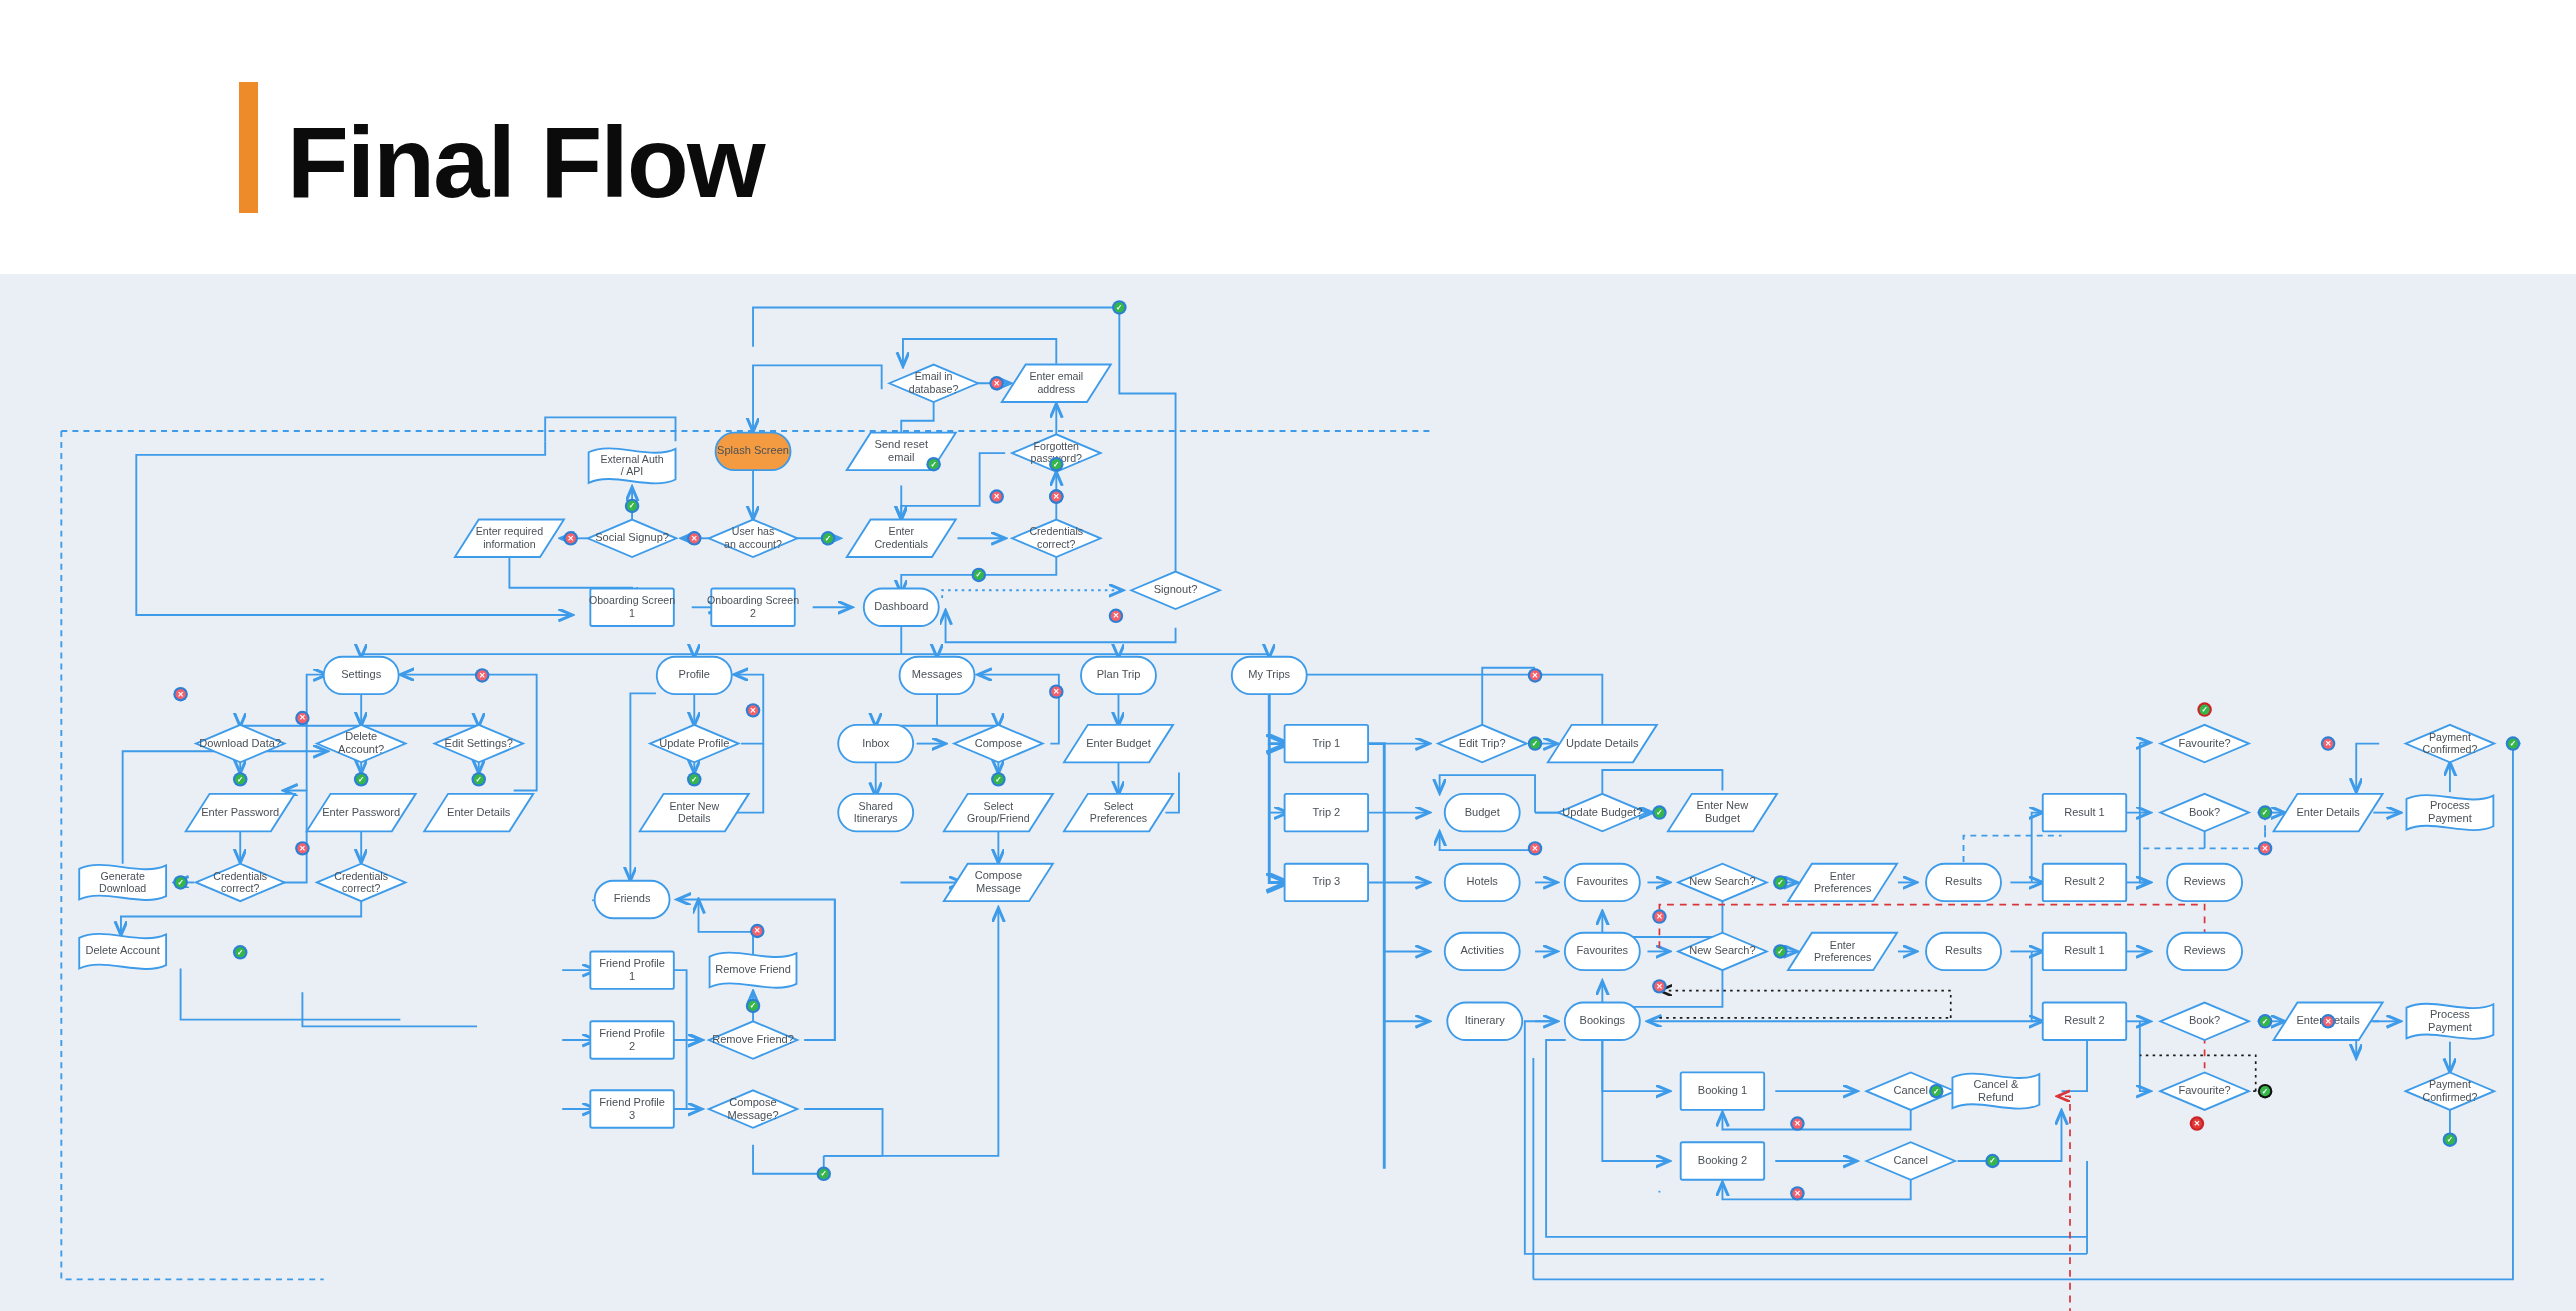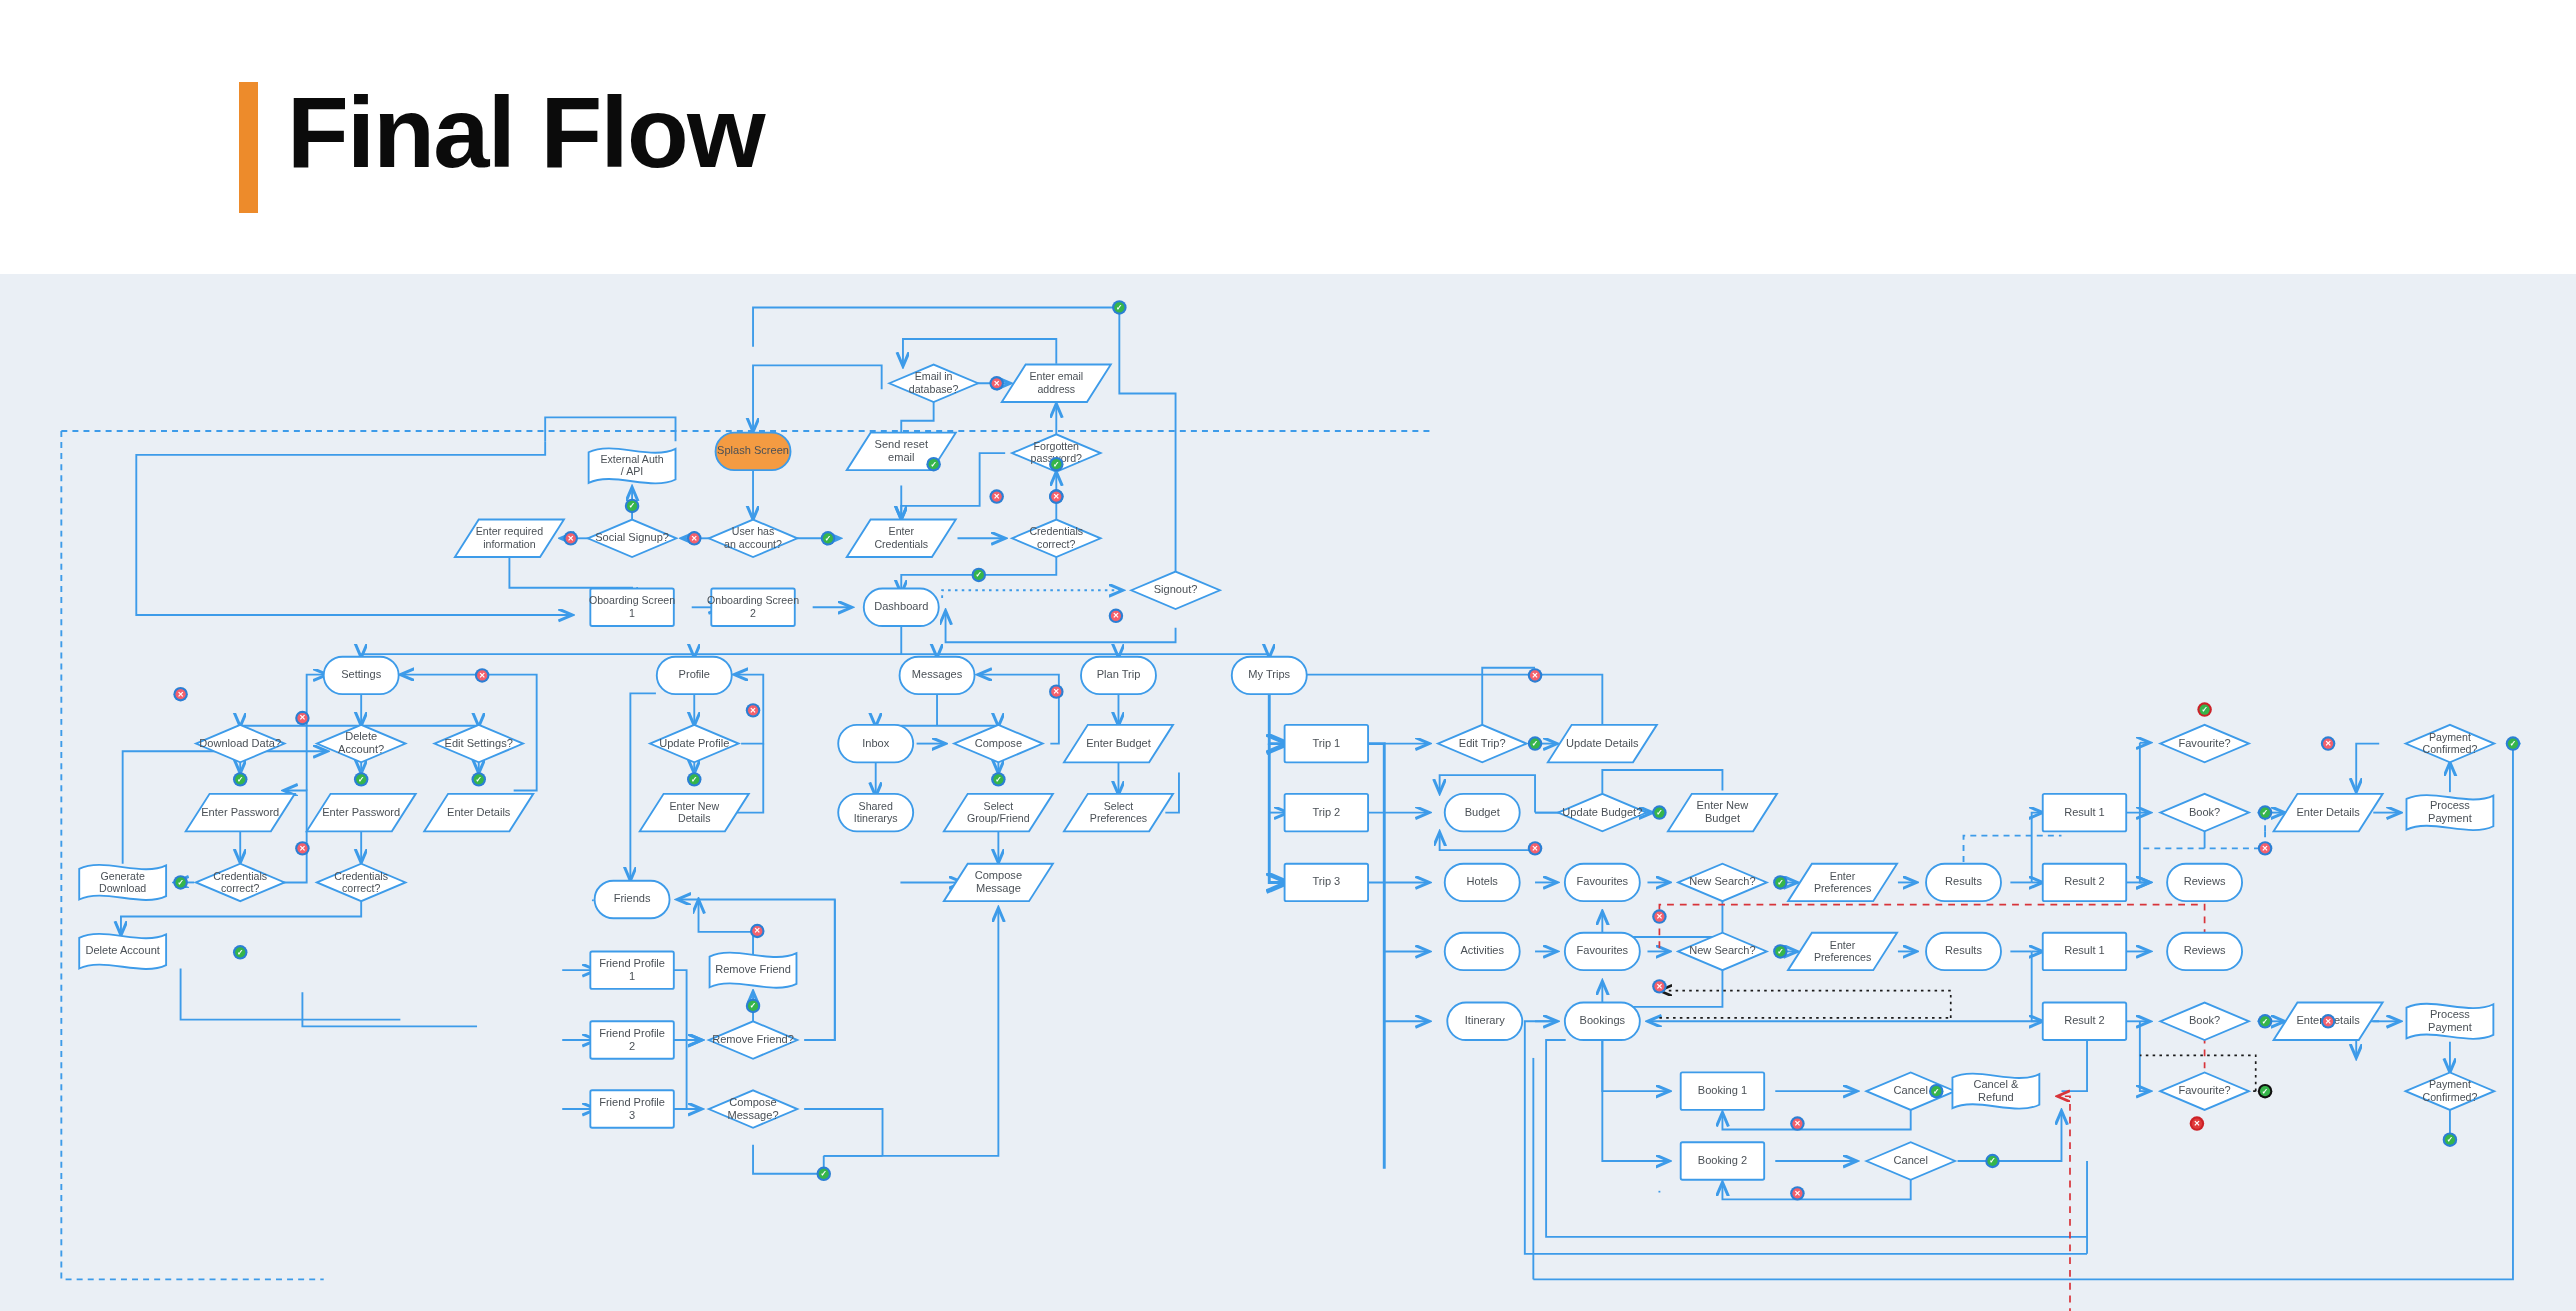--- a/index.html
+++ b/index.html
@@ -7,21 +7,21 @@
   body {
     width:2576px; height:1312px;
     font-family:"Liberation Sans", sans-serif;
     background:#ffffff;
     overflow:hidden;
   }
   #root { position:relative; width:2576px; height:1312px; }
 
   
   .header { position:absolute; left:0; top:0; width:2576px; height:274px; background:#ffffff; }
-  .title-wrap { position:absolute; left:239px; top:82px; display:flex; align-items:flex-start; gap:29px; }
+  .title-wrap { position:absolute; left:239px; top:82px; display:flex; align-items:flex-end; gap:29px; }
   .accent-bar { width:19px; height:131px; background:#ED8B2B; flex:0 0 auto; }
   .page-title {
     font-size:101px; font-weight:bold; color:#0B0B0B; letter-spacing:-1.7px;
     line-height:1; white-space:nowrap;
   }
 
   
   .canvas { position:absolute; left:0; top:274px; width:2576px; height:1038px; background:#EAEFF5; }
   svg.flow { position:absolute; left:0; top:0; width:2576px; height:1038px; display:block; }
 

